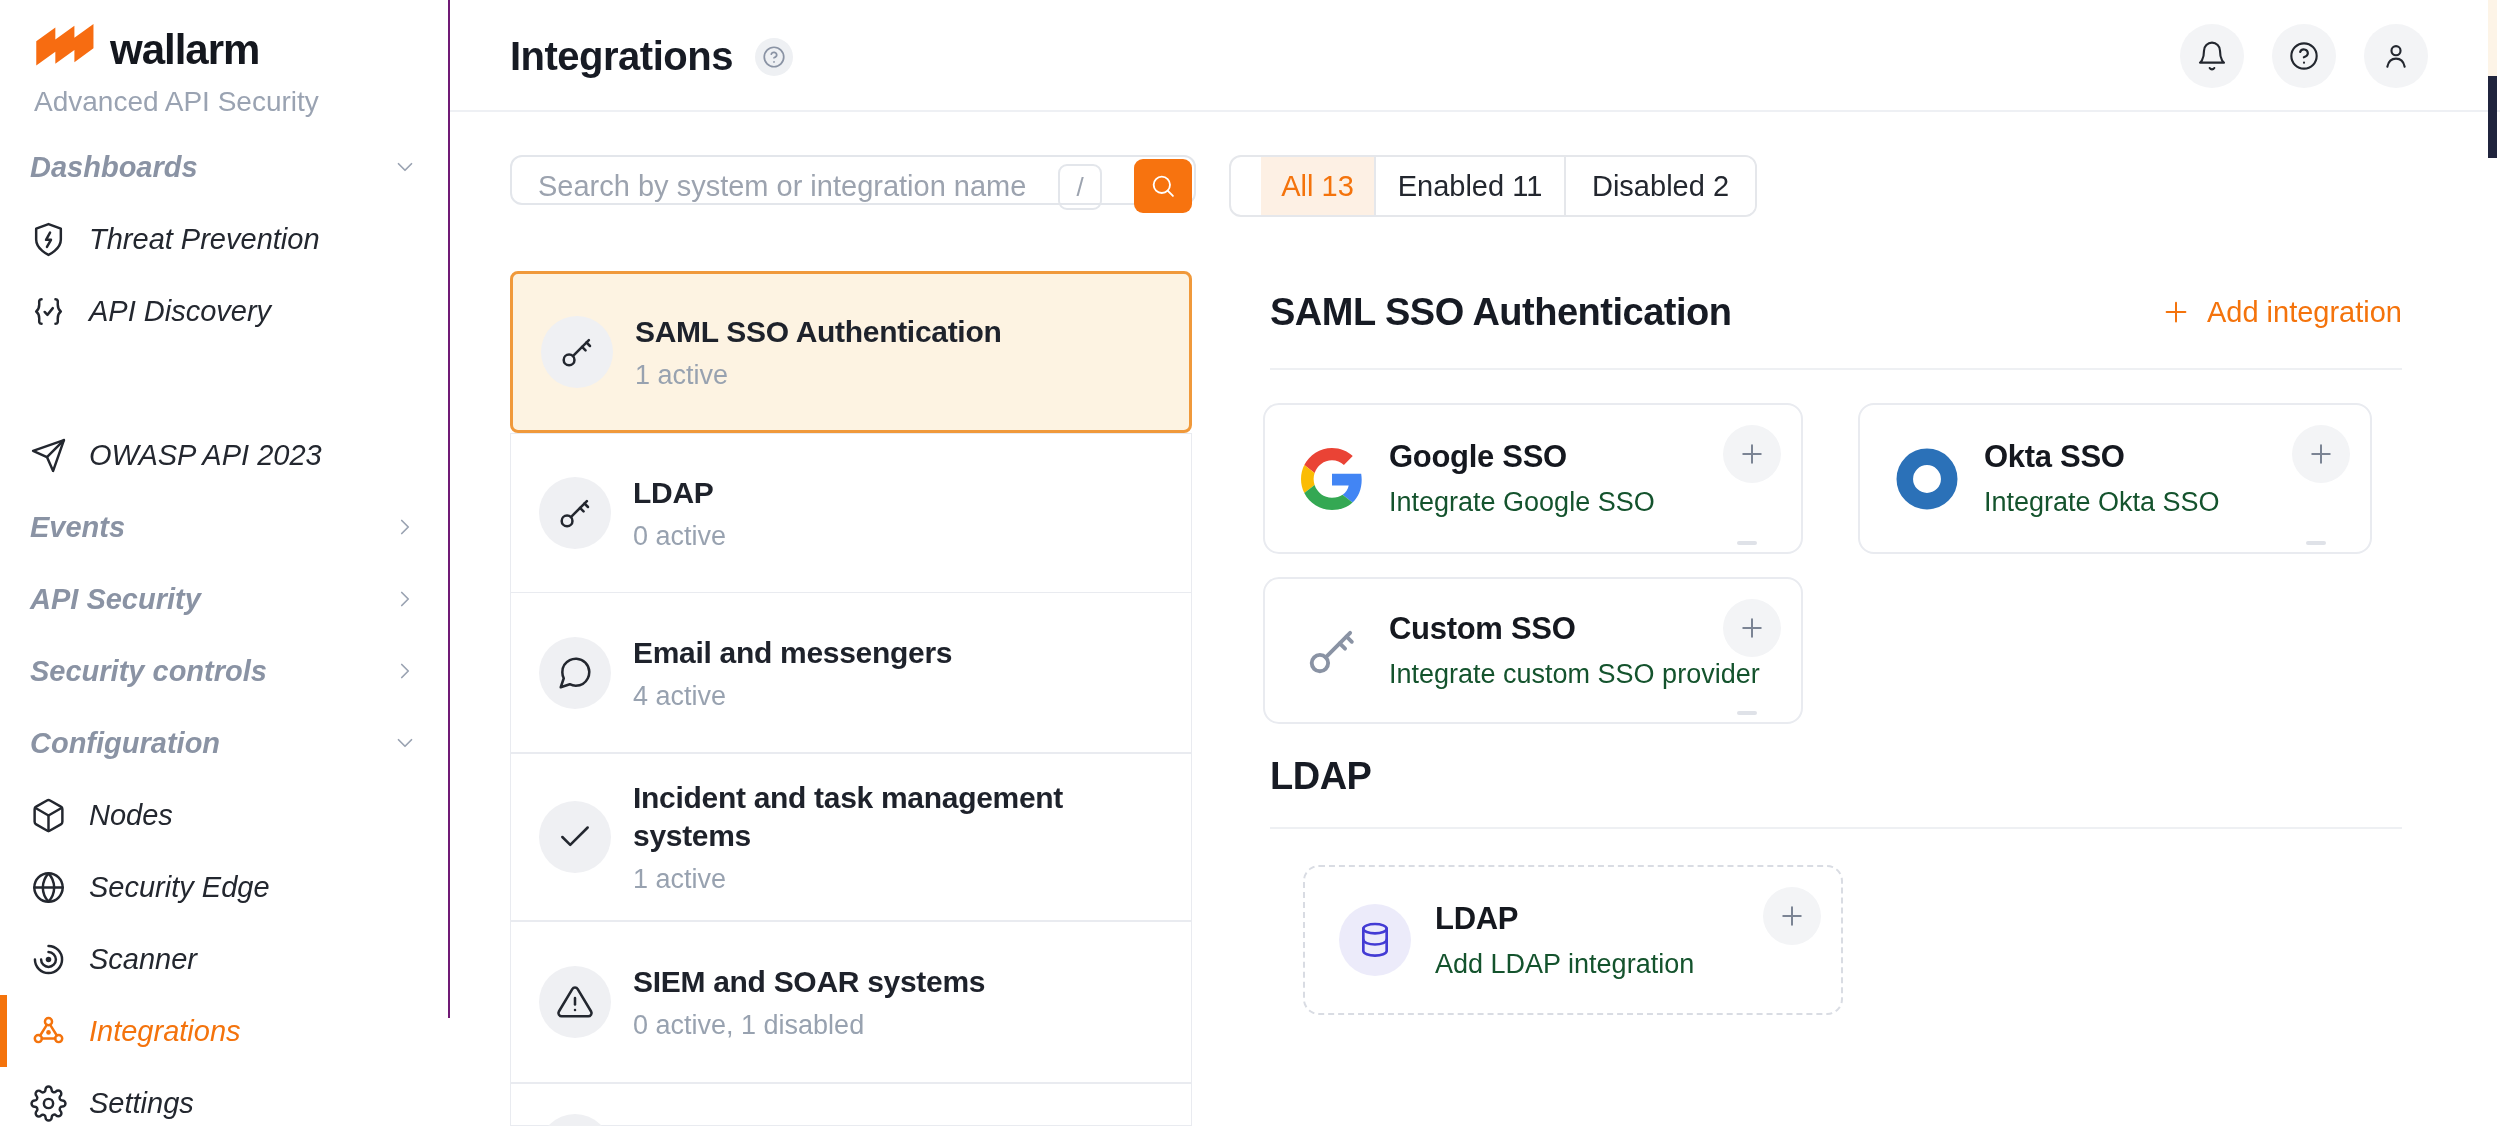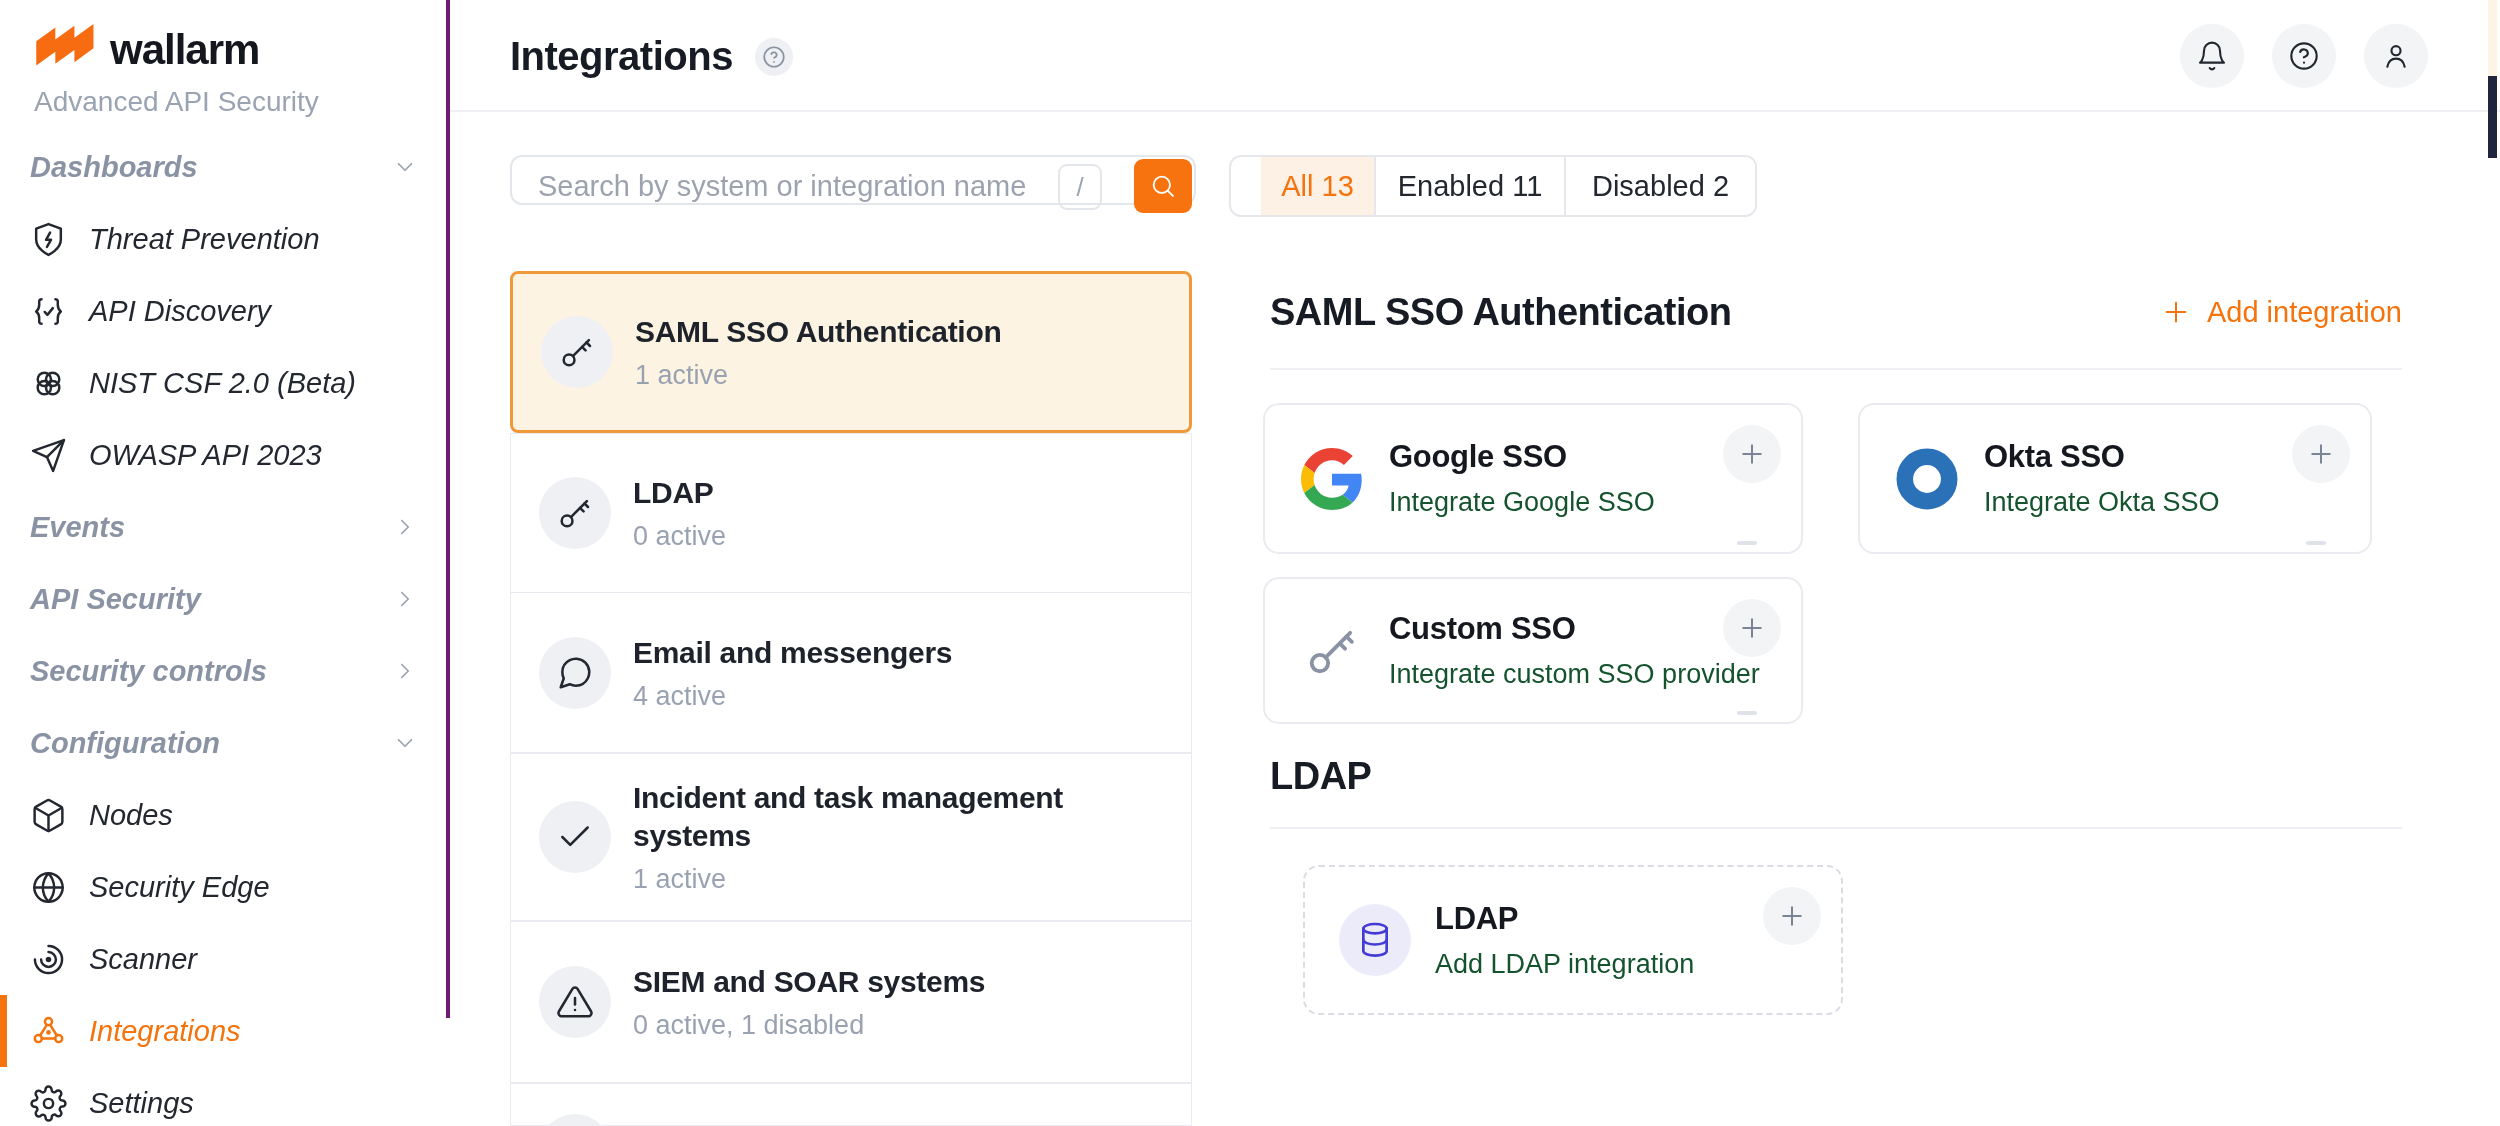--- a/index.html
+++ b/index.html
@@ -1,21 +1,21 @@
 <!DOCTYPE html>
 <html><head>
 <meta charset="utf-8">
 <style>
   * { margin:0; padding:0; box-sizing:border-box; }
   html,body { width:2500px; height:1126px; overflow:hidden; background:#fff;
               font-family:"Liberation Sans", sans-serif; color:#1f242e; }
 
   
   .sidebar { position:absolute; left:0; top:0; width:450px; height:1018px;
-             background:#fff; border-right:4px solid #701a75; }
+             background:#fff; border-right:2px solid #701a75; }
   .logo-row { position:absolute; left:32px; top:24px; display:flex; align-items:center; gap:14px; }
   .logo-mark { width:64px; height:52px; }
   .logo-text { font-size:42px; font-weight:700; color:#14171e; letter-spacing:-1px; }
   .brand-sub { position:absolute; left:34px; top:86px; font-size:28px; color:#9aa3b2; }
 
   .sb-item { position:absolute; left:0; width:448px; height:72px; display:flex;
              align-items:center; padding:0 30px; cursor:pointer;font-style:italic; }
   .sb-item .icn { width:37px; height:37px; margin-right:22px; color:#23272f; flex:0 0 auto; }
   .sb-item .lbl { font-size:29px; color:#23272f; white-space:nowrap; }
   .sb-item.section .lbl { color:#8a93a4; font-weight:700; }
@@ -131,29 +131,20 @@
 
   <div class="sb-item" style="top:275px">
     <svg class="icn" viewBox="0 0 24 24">
       <path class="stroke" d="M7.5 4C5.5 4 6 6 6 7.5S6 10.5 4 12c2 1.5 2 3 2 4.5S5.5 20 7.5 20"></path>
       <path class="stroke" d="M16.5 4c2 0 1.5 2 1.5 3.5s0 3 2 4.5c-2 1.5-2 3-2 4.5s.5 3.5-1.5 3.5"></path>
       <polyline class="stroke" points="9.5 12.3 11.3 14.2 14.8 9.8"></polyline>
     </svg>
     <span class="lbl">API Discovery</span>
   </div>
 
-  <div class="sb-item" style="top:347px">
-    <svg class="icn" viewBox="0 0 24 24">
-      <circle class="stroke" cx="9.3" cy="9.3" r="4.3"></circle>
-        <circle class="stroke" cx="14.7" cy="9.3" r="4.3"></circle>
-      <circle class="stroke" cx="9.3" cy="14.7" r="4.3"></circle>
-        <circle class="stroke" cx="14.7" cy="14.7" r="4.3"></circle>
-    </svg>
-    <span class="lbl">NIST CSF 2.0 (Beta)</span>
-  </div>
 
   <div class="sb-item" style="top:419px">
     <svg class="icn" viewBox="0 0 24 24">
       <line class="stroke" x1="22" y1="2" x2="11" y2="13"></line>
       <polygon class="stroke" points="22 2 15 22 11 13 2 9 22 2"></polygon>
     </svg>
     <span class="lbl">OWASP API 2023</span>
   </div>
 
   <div class="sb-item section" style="top:491px">

